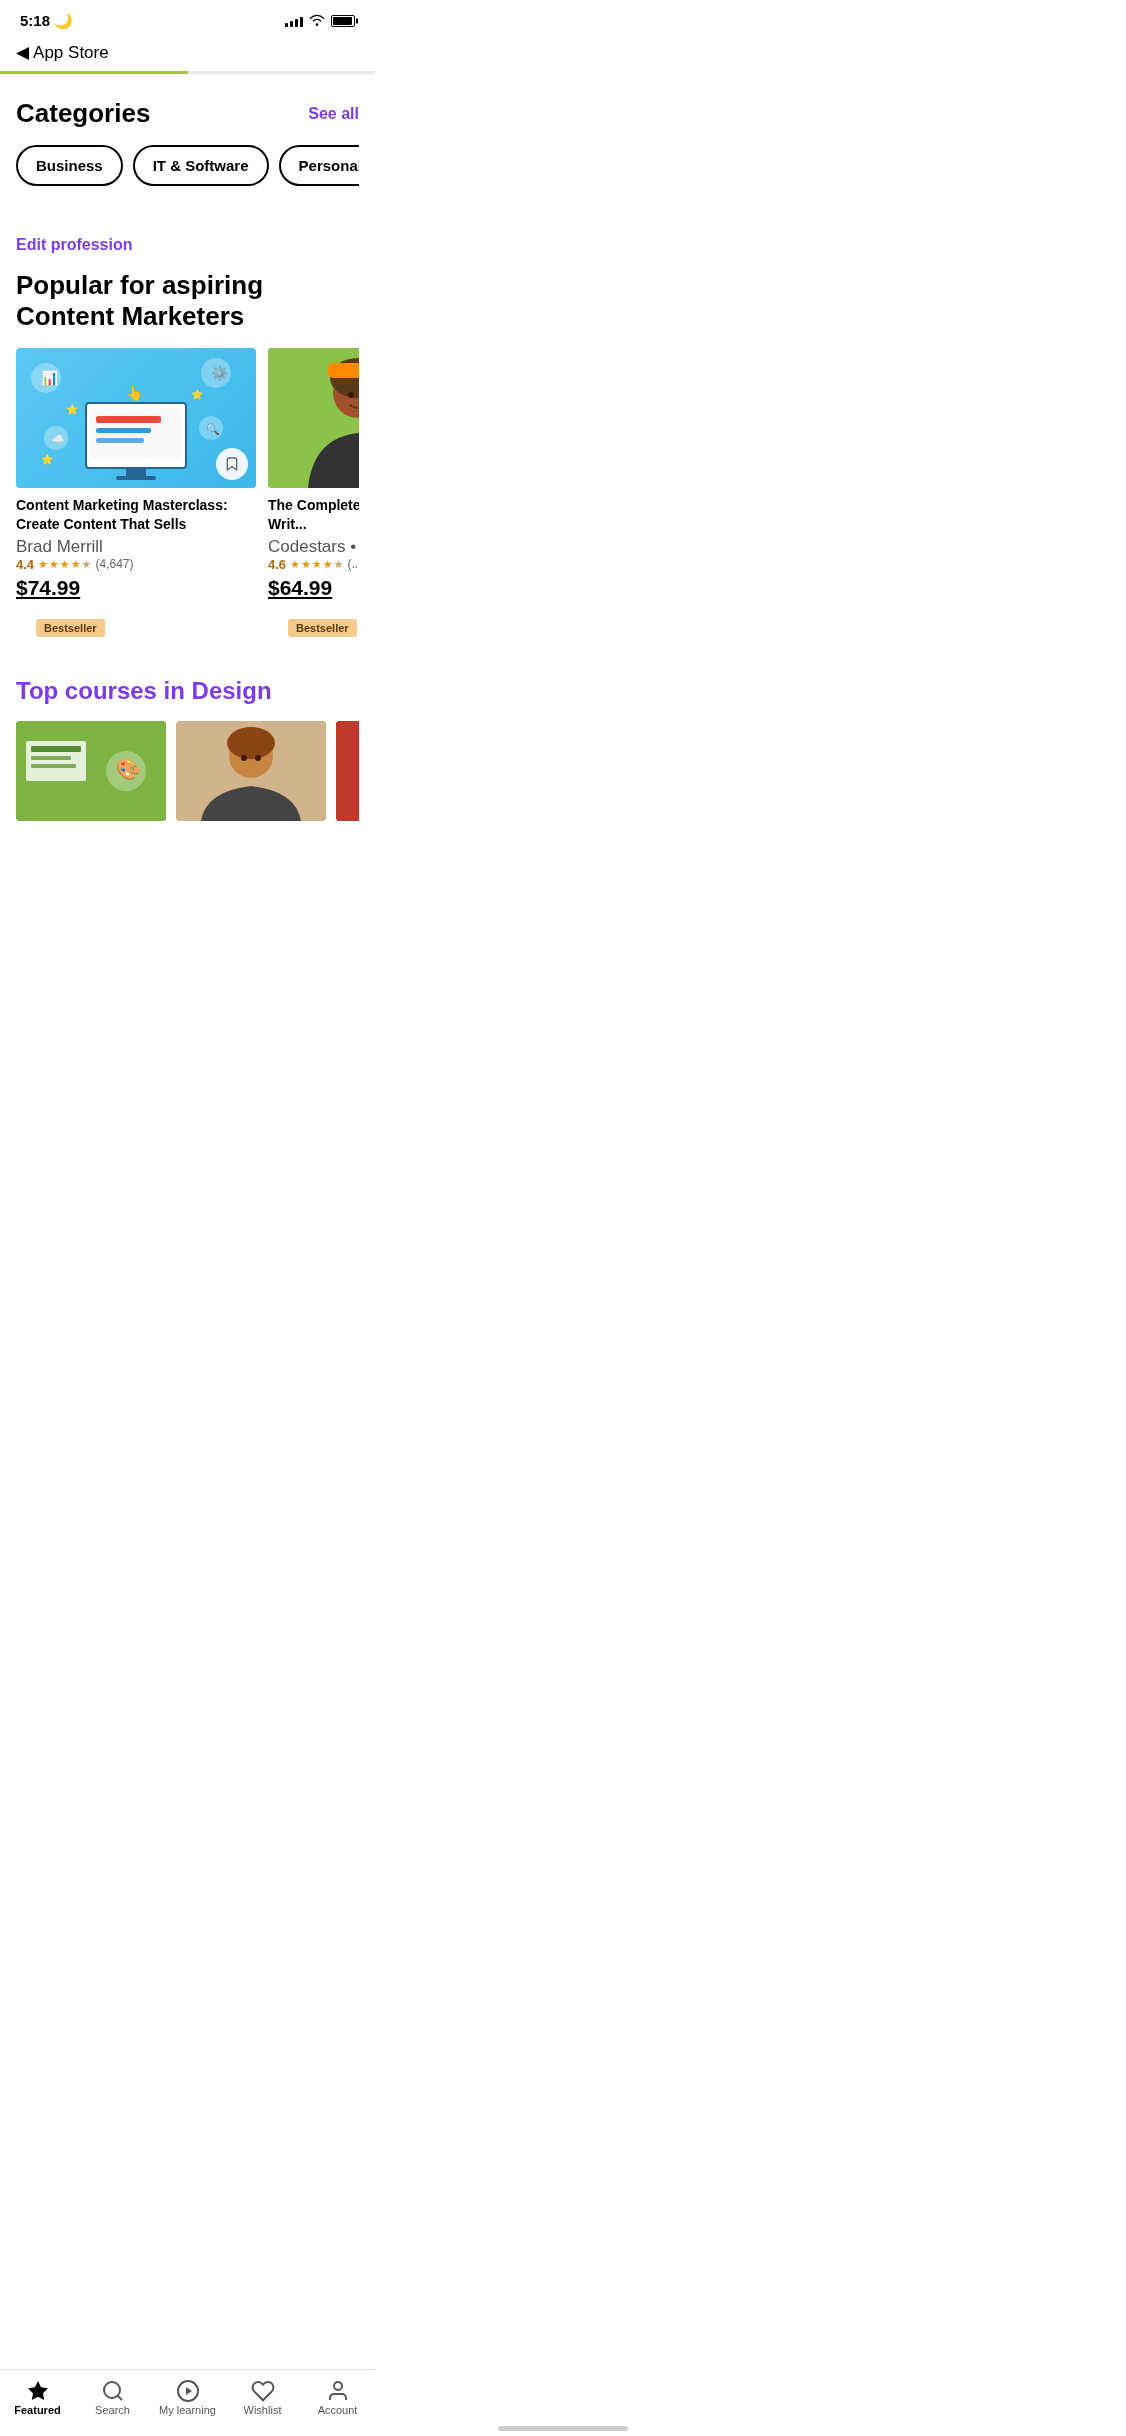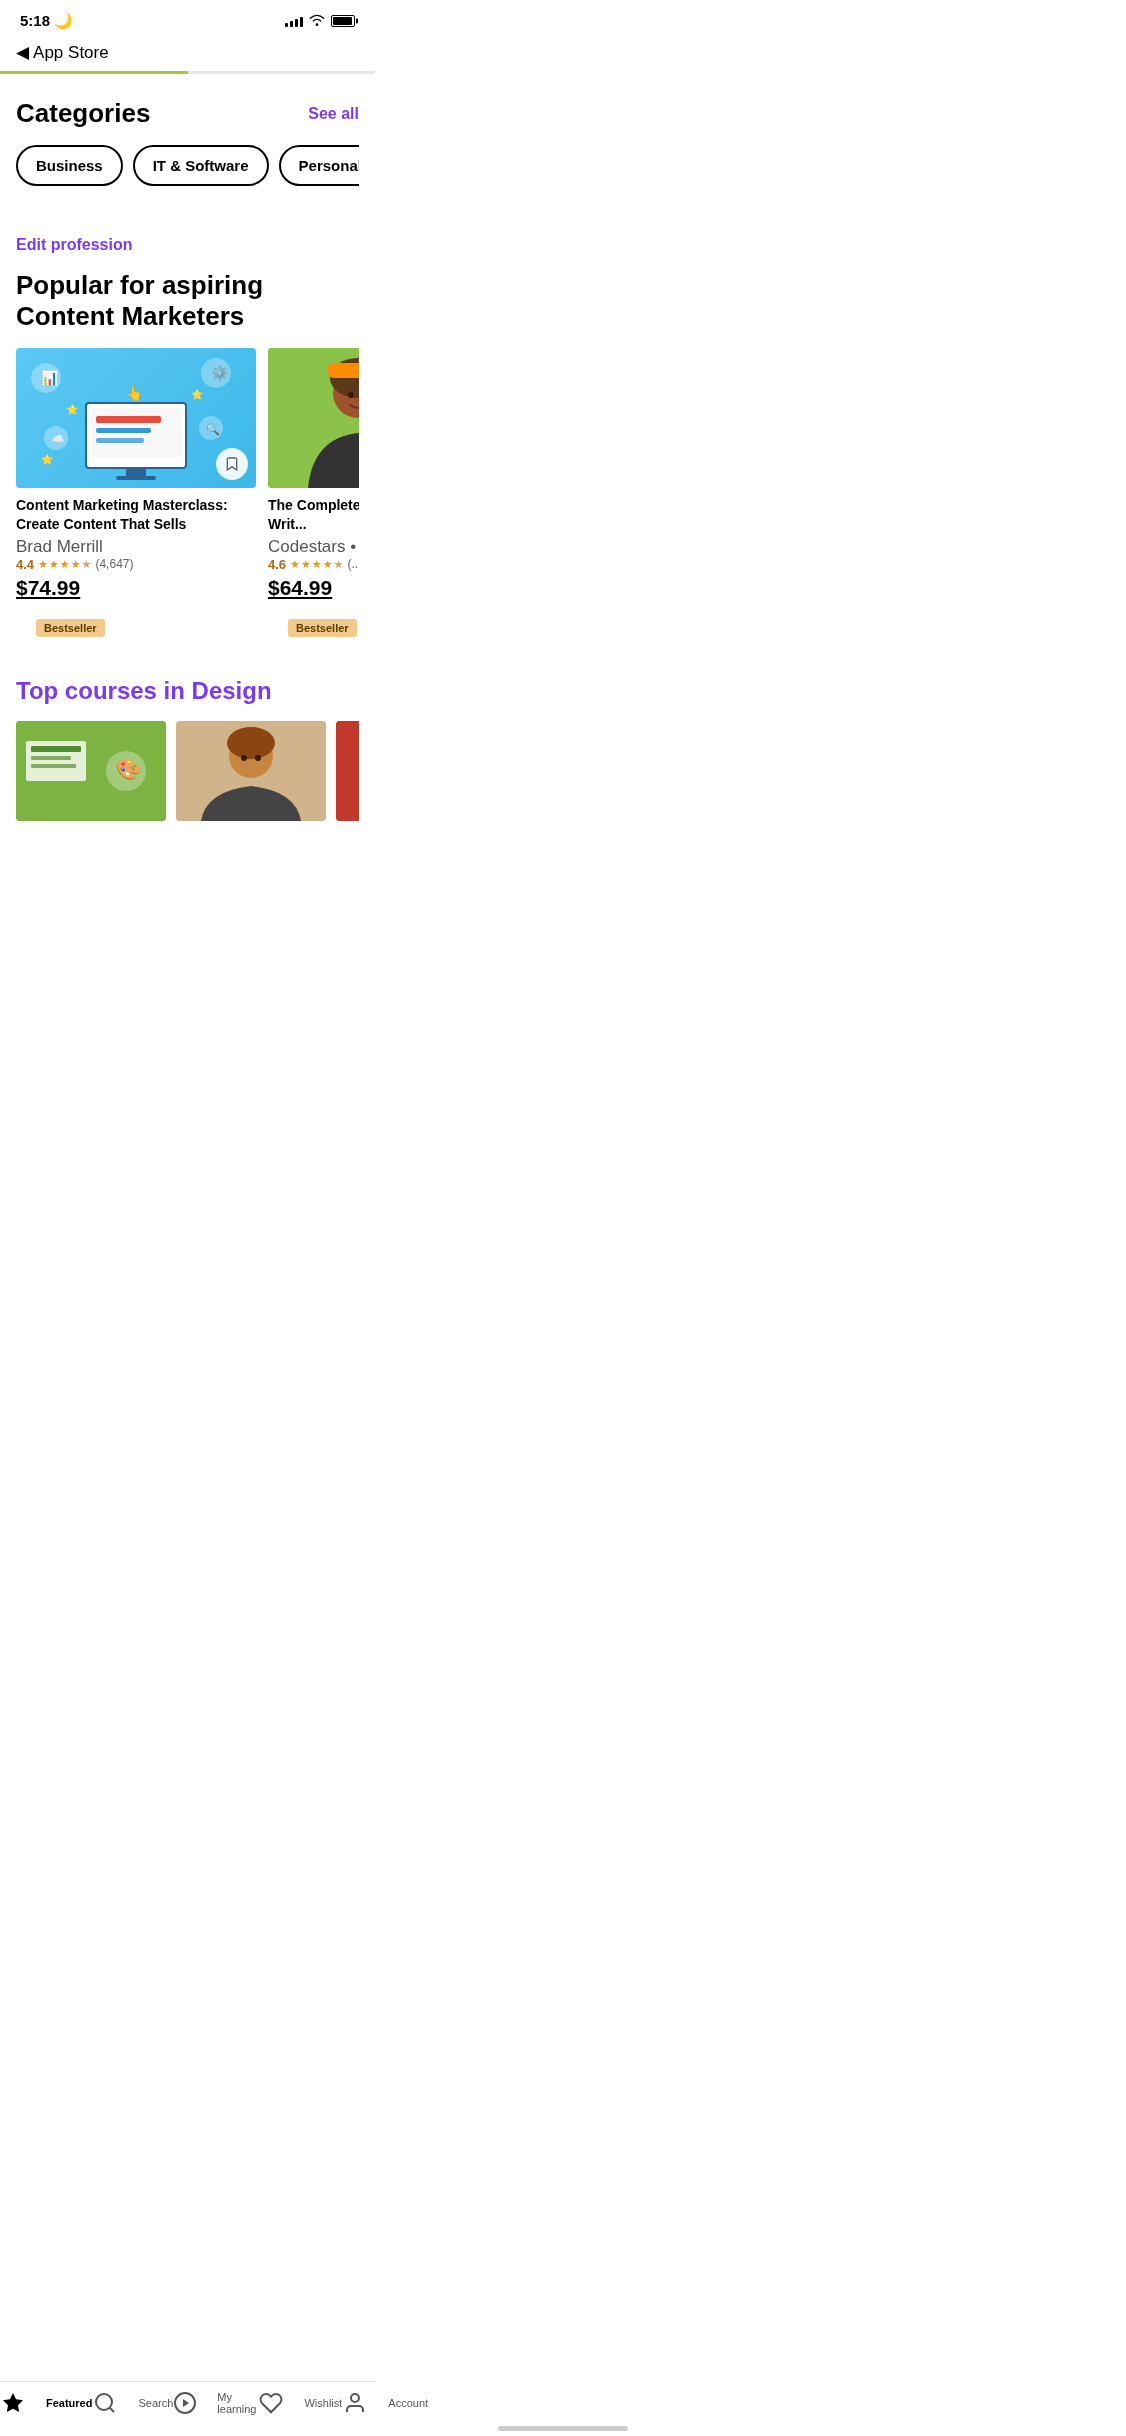--- a/index.html
+++ b/index.html
@@ -330,23 +330,23 @@
       background: #fff;
       border-top: 1px solid #e0e0e0;
       display: flex;
       justify-content: space-around;
       align-items: center;
       padding: 8px 0 20px;
       z-index: 100;
     }
     .tab-item {
       display: flex;
-      flex-direction: row;
-      align-items: center;
-      gap: 20px;
+      flex-direction: column;
+      align-items: center;
+      gap: 0;
       cursor: pointer;
       flex: 1;
     }
     .tab-icon {
       width: 26px;
       height: 26px;
       display: flex;
       align-items: center;
       justify-content: center;
     }

